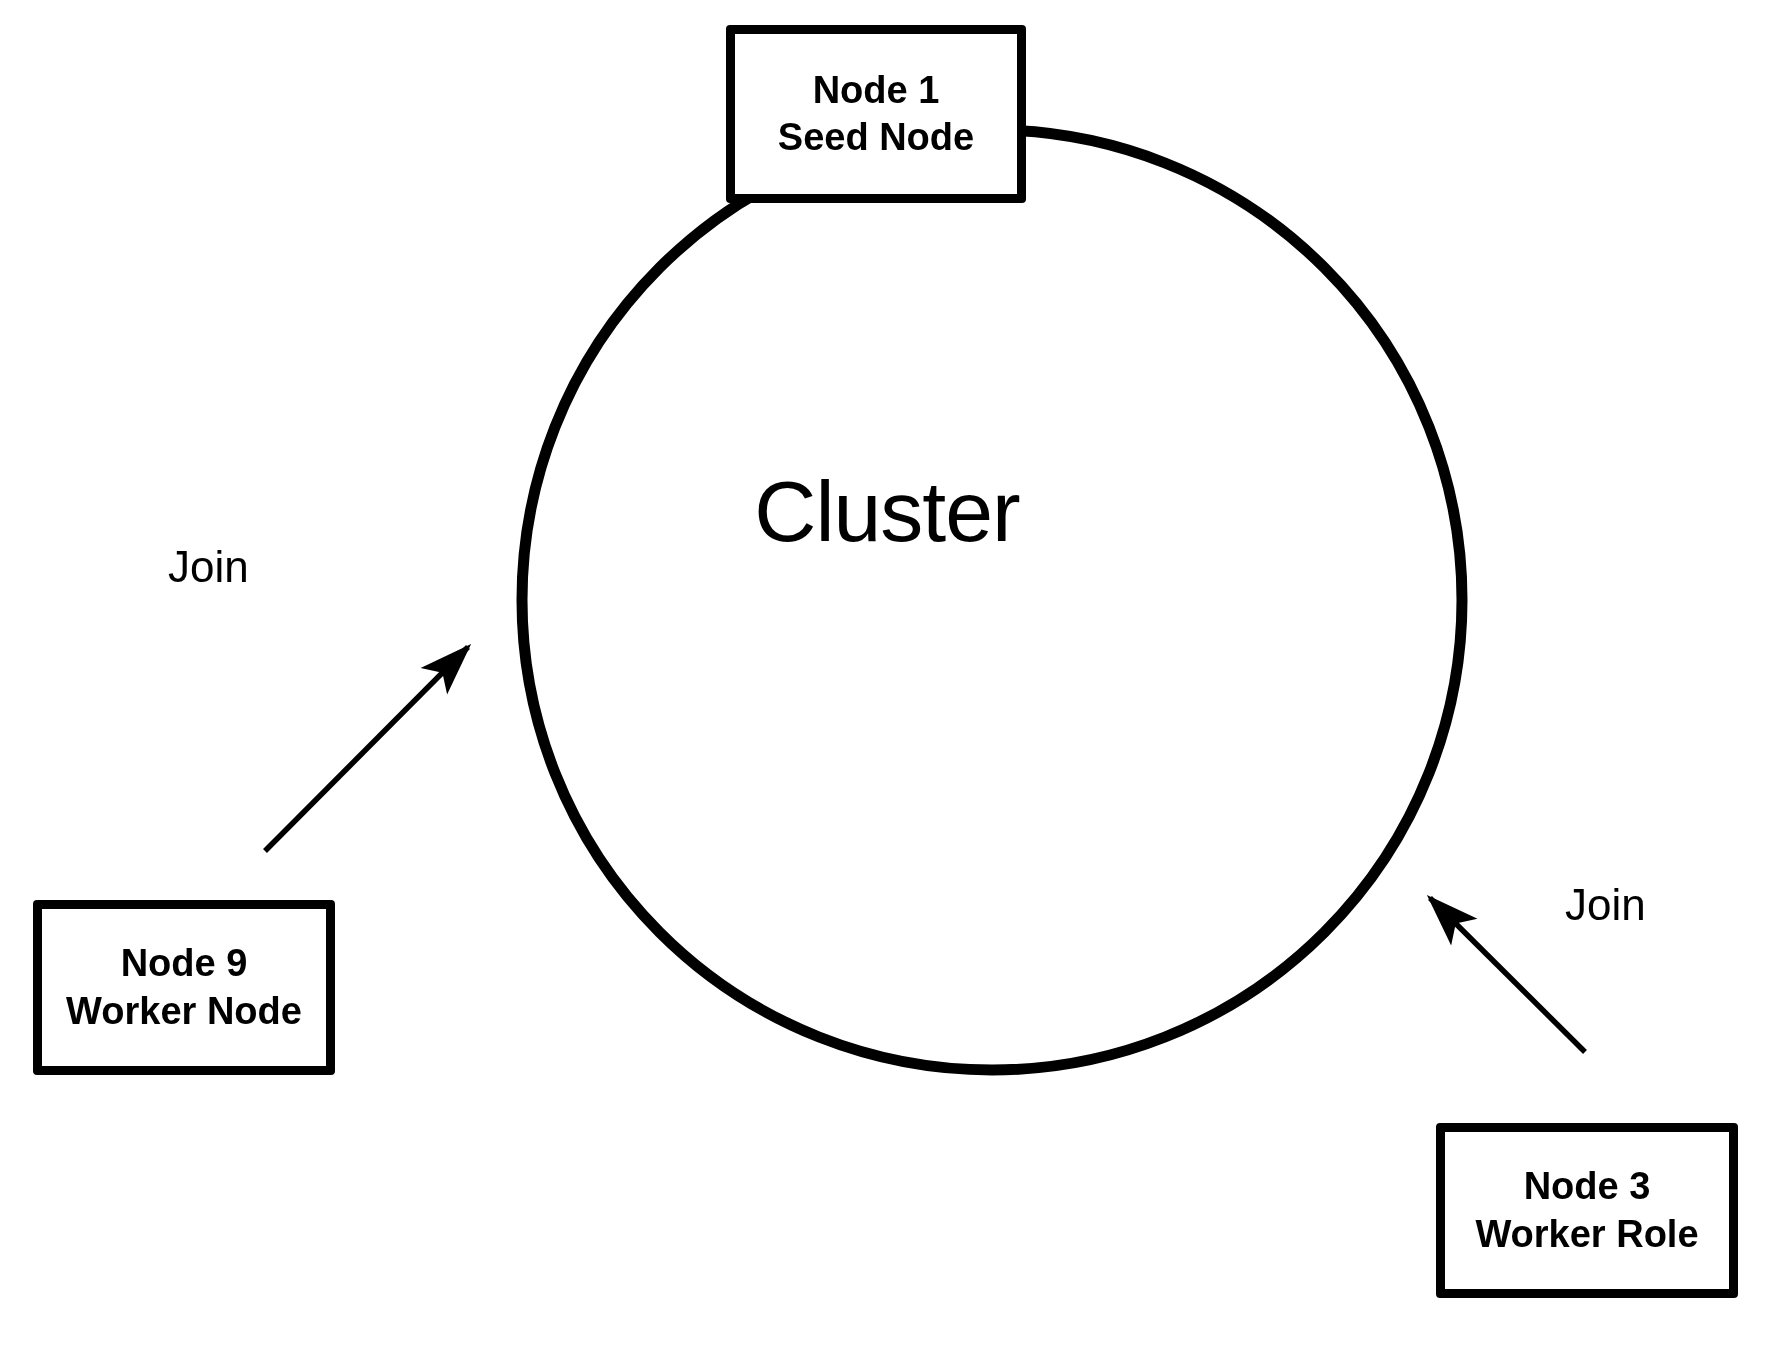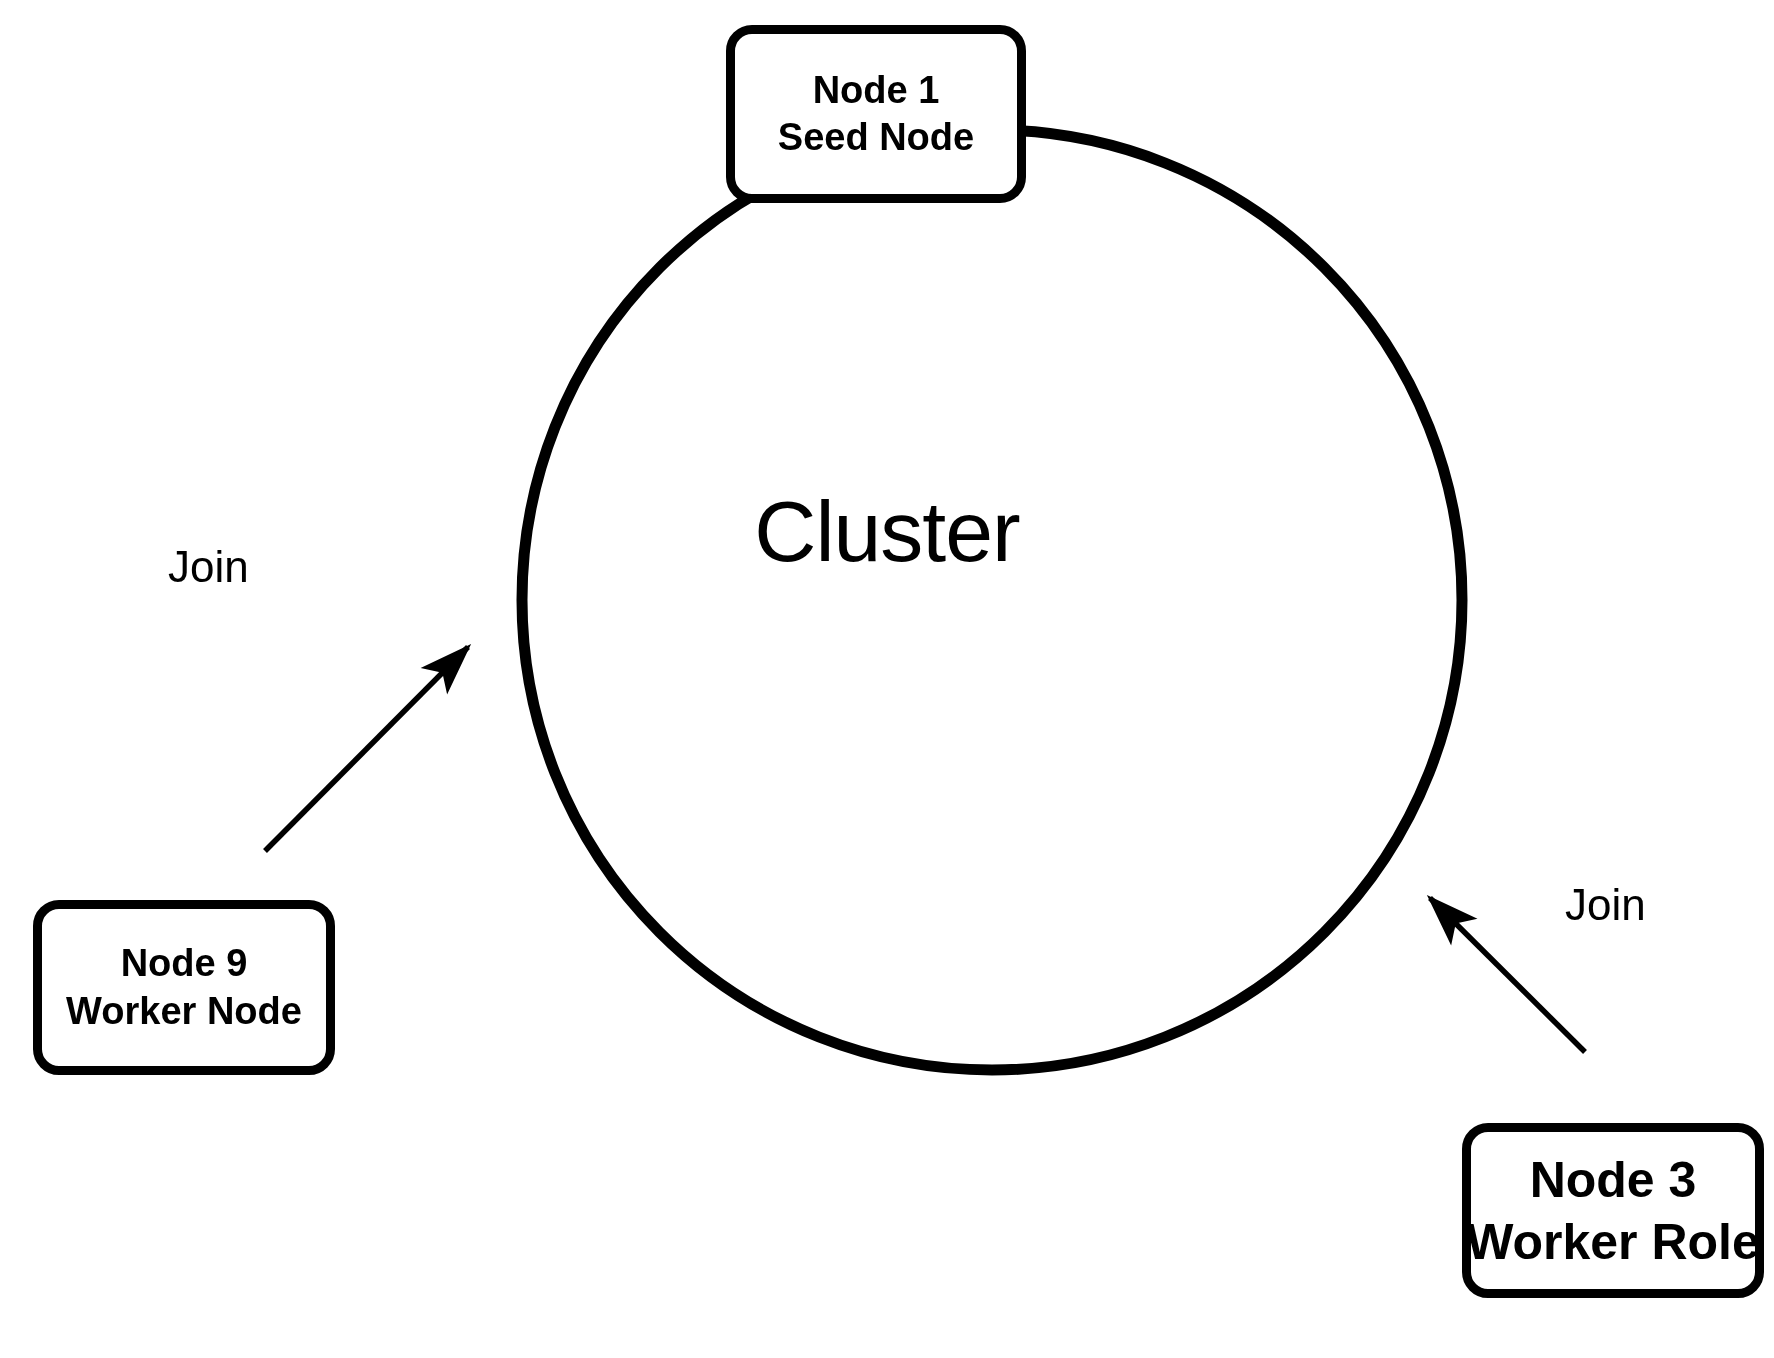--- a/index.html
+++ b/index.html
@@ -23,21 +23,21 @@
     left: 0;
     top: 0;
     width: 1774px;
     height: 1358px;
   }
   .node-box {
     position: absolute;
     box-sizing: border-box;
     background: #ffffff;
     border: 9px solid #000000;
-    border-radius: 26px;
+    border-radius: 4px;
     display: flex;
     flex-direction: column;
     align-items: center;
     justify-content: center;
     font-weight: bold;
     color: #000000;
     line-height: 1.24;
     z-index: 5;
   }
   .node-line {
@@ -56,35 +56,33 @@
     top: 900px;
     width: 302px;
     height: 175px;
     font-size: 38px;
   }
   #node-3 {
     left: 1436px;
     top: 1123px;
     width: 302px;
     height: 175px;
-    font-size: 50px;
-    margin-left: 26px;
+    font-size: 38px;
   }
   .center-label {
     position: absolute;
     left: 0;
     top: 462px;
     width: 1774px;
     text-align: center;
     font-size: 86px;
     font-weight: 400;
     color: #000000;
     letter-spacing: -1px;
     z-index: 4;
-    margin-top: 20px;
   }
   .edge-label {
     position: absolute;
     font-size: 44px;
     font-weight: 400;
     color: #000000;
     white-space: nowrap;
     z-index: 4;
   }
   #join-label-left {

